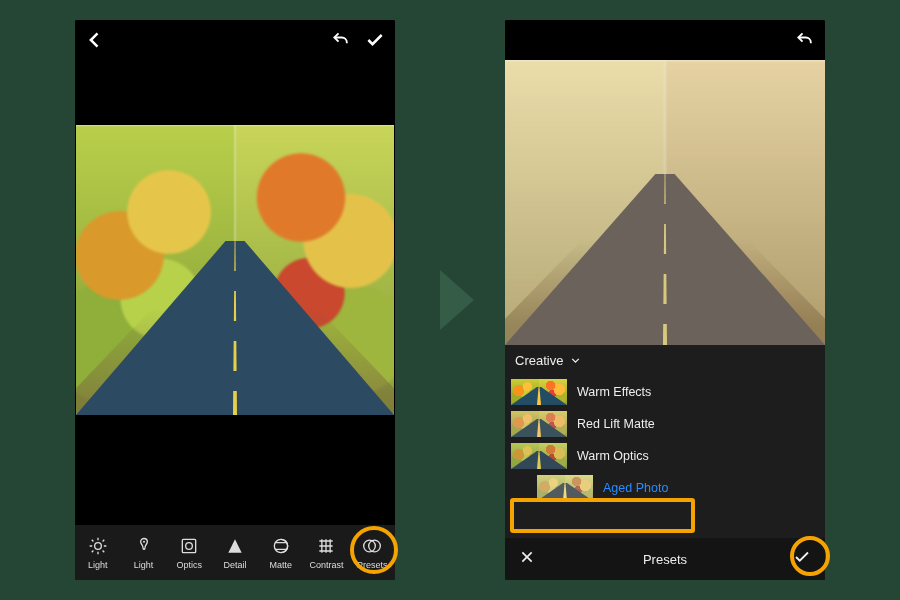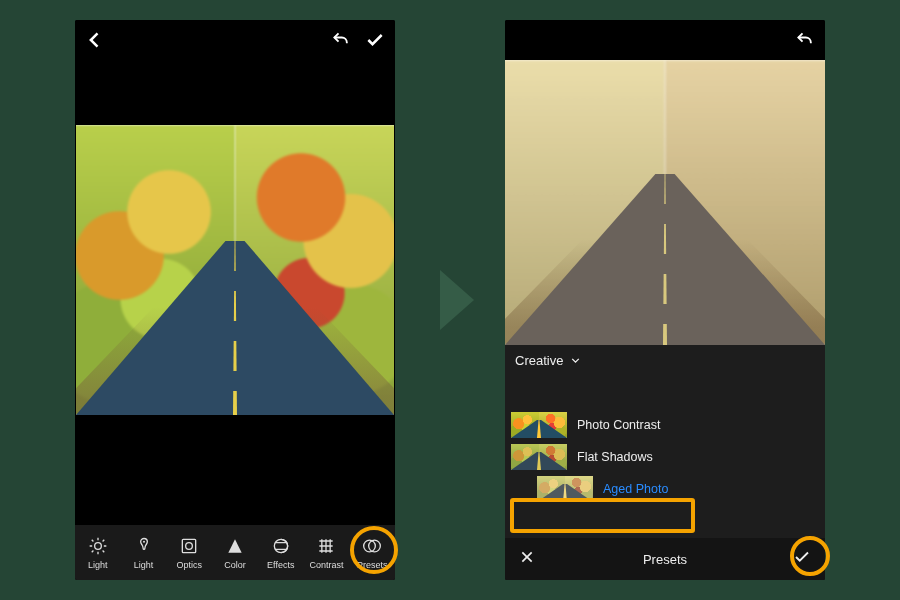--- a/index.html
+++ b/index.html
@@ -108,21 +108,21 @@
     flex-direction: column;
     align-items: center;
     gap: 4px;
     font-size: 9px;
     color: #ddd;
     cursor: pointer;
   }
   .tool svg { width: 20px; height: 20px; }
 
   
-  .presets-panel { flex:1; background:#1d1d1d; display:flex; flex-direction:column;gap:33px; }
+  .presets-panel { flex:1; background:#1d1d1d; display:flex; flex-direction:column; }
   .cat-row { display:flex; align-items:center; gap:6px; padding:8px 10px; font-size:13px; color:#eee; cursor:pointer;}
   .preset-list { flex:1; overflow:hidden; }
   .preset-item {
     display:flex; align-items:center; gap:10px; padding:3px 6px 3px 6px;
     font-size:12.5px; color:#eee; cursor:pointer;
   }
   .preset-item.selected { color:#2a8cff;padding-left:32px; }
   .thumb { width:56px; height:26px; position:relative; overflow:hidden; border-radius:1px;}
   .thumb .sky{inset:0;}
   .thumb .road{height:70%;}
@@ -216,30 +216,30 @@
       <svg viewBox="0 0 24 24" fill="none" stroke="#ddd" stroke-width="1.6">
           <rect x="4" y="4" width="16" height="16" rx="1"></rect>
           <circle cx="12" cy="12" r="4"></circle>
         </svg>
       <span>Optics</span>
     </div>
     <div class="tool">
       <svg viewBox="0 0 24 24" fill="#ddd">
           <polygon points="12,4 20,20 4,20"></polygon>
         </svg>
-      <span>Color</span>
+      <span>Detail</span>
     </div>
     <div class="tool">
       <svg viewBox="0 0 24 24" fill="none" stroke="#ddd" stroke-width="1.6">
           <circle cx="12" cy="12" r="8"></circle>
           <path d="M12 4a8 8 0 0 1 0 16"></path>
           <path d="M5 8c4 0 10 0 14 0"></path>
           <path d="M5 16c4 0 10 0 14 0"></path>
         </svg>
-      <span>Effects</span>
+      <span>Matte</span>
     </div>
     <div class="tool">
       <svg viewBox="0 0 24 24" fill="none" stroke="#ddd" stroke-width="1.6">
           <path d="M4 6h16M4 12h16M4 18h16M7 4v16M12 4v16M17 4v16"></path>
         </svg>
       <span>Contrast</span>
     </div>
     <div class="tool">
       <svg viewBox="0 0 24 24" fill="none" stroke="#ddd" stroke-width="1.6">
           <circle cx="9" cy="12" r="7"></circle>
@@ -281,30 +281,39 @@
         </svg>
     </div>
     <div class="preset-list">
       <div class="preset-item">
         <div class="thumb warm">
             <div class="sky"></div>
             <div class="trees-left"></div>
             <div class="trees-right"></div>
             <div class="road"></div>
           </div>
-        <span>Photo Contrast</span>
+        <span>Warm Effects</span>
+      </div>
+      <div class="preset-item">
+        <div class="thumb redlift">
+            <div class="sky"></div>
+            <div class="trees-left"></div>
+            <div class="trees-right"></div>
+            <div class="road"></div>
+          </div>
+        <span>Red Lift Matte</span>
       </div>
       <div class="preset-item">
         <div class="thumb warmsh">
             <div class="sky"></div>
             <div class="trees-left"></div>
             <div class="trees-right"></div>
             <div class="road"></div>
           </div>
-        <span>Flat Shadows</span>
+        <span>Warm Optics</span>
       </div>
       <div class="preset-item selected">
         <div class="thumb agedp">
             <div class="sky"></div>
             <div class="trees-left"></div>
             <div class="trees-right"></div>
             <div class="road"></div>
           </div>
         <span>Aged Photo</span>
       </div>

